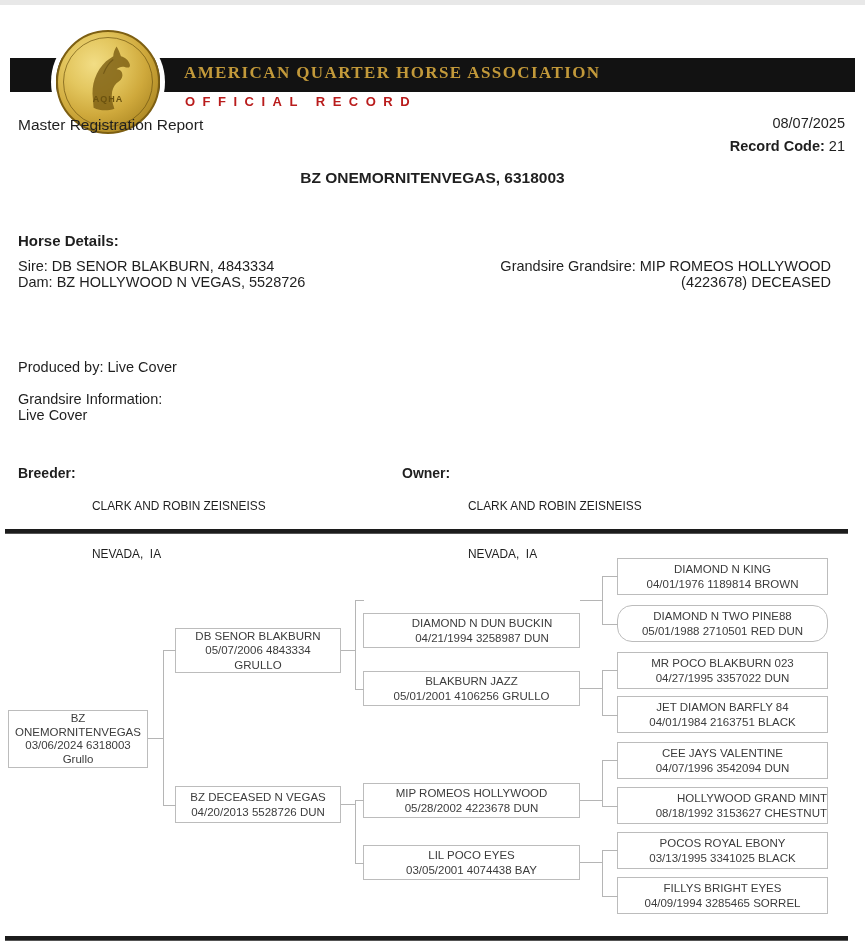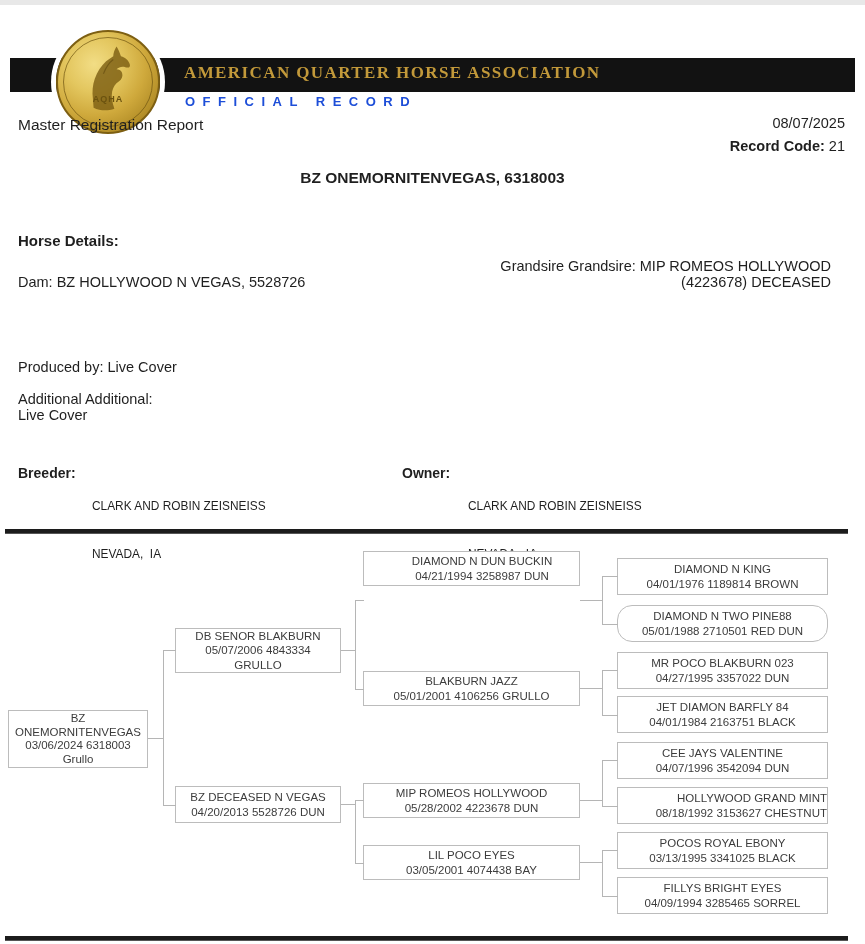--- a/index.html
+++ b/index.html
@@ -9,21 +9,21 @@
     margin:5px auto;
   }
   
   .brand-bar { position:absolute; left:10px; top:53px; width:845px; height:34px; background:#121212; }
   .org-name {
     position:absolute; left:184px; top:58px; font-family:"Liberation Serif", serif;
     font-size:17px; font-weight:700; letter-spacing:1.4px; color:#c2993a; white-space:nowrap;
   }
   .official-record {
     position:absolute; left:185px; top:89px; font-size:13px; font-weight:700;
-    letter-spacing:7.5px; color:#1d4ed8; white-space:nowrap;
+    letter-spacing:7.5px; color:#b91c1c; white-space:nowrap;
   }
   .coin {
     position:absolute; left:56px; top:25px; width:104px; height:104px; border-radius:50%;
     background:radial-gradient(circle at 36% 32%, #f2dd85 0%, #e3c65e 30%, #cfa93c 55%, #a8831f 85%, #8c6c16 100%);
     border:2px solid #7d5f12; box-shadow:0 0 0 5px #ffffff; box-sizing:border-box;
   }
   .coin::before {
     content:""; position:absolute; inset:5px; border-radius:50%;
     border:1px solid rgba(110,84,15,.7);
   }
@@ -82,27 +82,28 @@
     <div class="acronym">AQHA</div>
   </div>
 
   <div class="report-title">Master Registration Report</div>
   <div class="report-date">08/07/2025</div>
   <div class="record-code"><span class="lbl">Record Code:</span><span> 21</span></div>
 
   <div class="horse-title">BZ ONEMORNITENVEGAS, 6318003</div>
 
   <div class="details-heading">Horse Details:</div>
+  <div class="sire-line">Sire: DB SENOR BLAKBURN, 4843334</div>
   <div class="dam-line">Dam: BZ HOLLYWOOD N VEGAS, 5528726</div>
   <div class="mg-block">
     <div>Grandsire Grandsire: MIP ROMEOS HOLLYWOOD</div>
     <div>(4223678) DECEASED</div>
   </div>
   <div class="produced">Produced by: Live Cover</div>
-  <div class="addl-lbl">Additional Additional:</div>
+  <div class="addl-lbl">Grandsire Information:</div>
   <div class="addl-val">Live Cover</div>
 
   <div class="party-label" style="left:18px;">Breeder:</div>
   <div class="party-value" style="left:92px;">
     <div>CLARK AND ROBIN ZEISNEISS</div>
     <div>NEVADA,  IA</div>
   </div>
   <div class="party-label" style="left:402px;">Owner:</div>
   <div class="party-value" style="left:468px;">
     <div>CLARK AND ROBIN ZEISNEISS</div>
@@ -124,21 +125,21 @@
     <div class="pbox" style="left:175px; top:623px; width:166px; height:45px;">
       <div>DB SENOR BLAKBURN</div>
       <div>05/07/2006 4843334</div>
       <div>GRULLO</div>
     </div>
     <div class="pbox" style="left:175px; top:781px; width:166px; height:37px;">
       <div>BZ DECEASED N VEGAS</div>
       <div>04/20/2013 5528726 DUN</div>
     </div>
 
-    <div class="pbox g3" style="top:546px;padding-left:21px;">
+    <div class="pbox g3" style="top:608px;padding-left:21px;">
       <div>DIAMOND N DUN BUCKIN</div>
       <div>04/21/1994 3258987 DUN</div>
     </div>
     <div class="pbox g3" style="top:666px;">
       <div>BLAKBURN JAZZ</div>
       <div>05/01/2001 4106256 GRULLO</div>
     </div>
     <div class="pbox g3" style="top:778px;">
       <div>MIP ROMEOS HOLLYWOOD</div>
       <div>05/28/2002 4223678 DUN</div>

